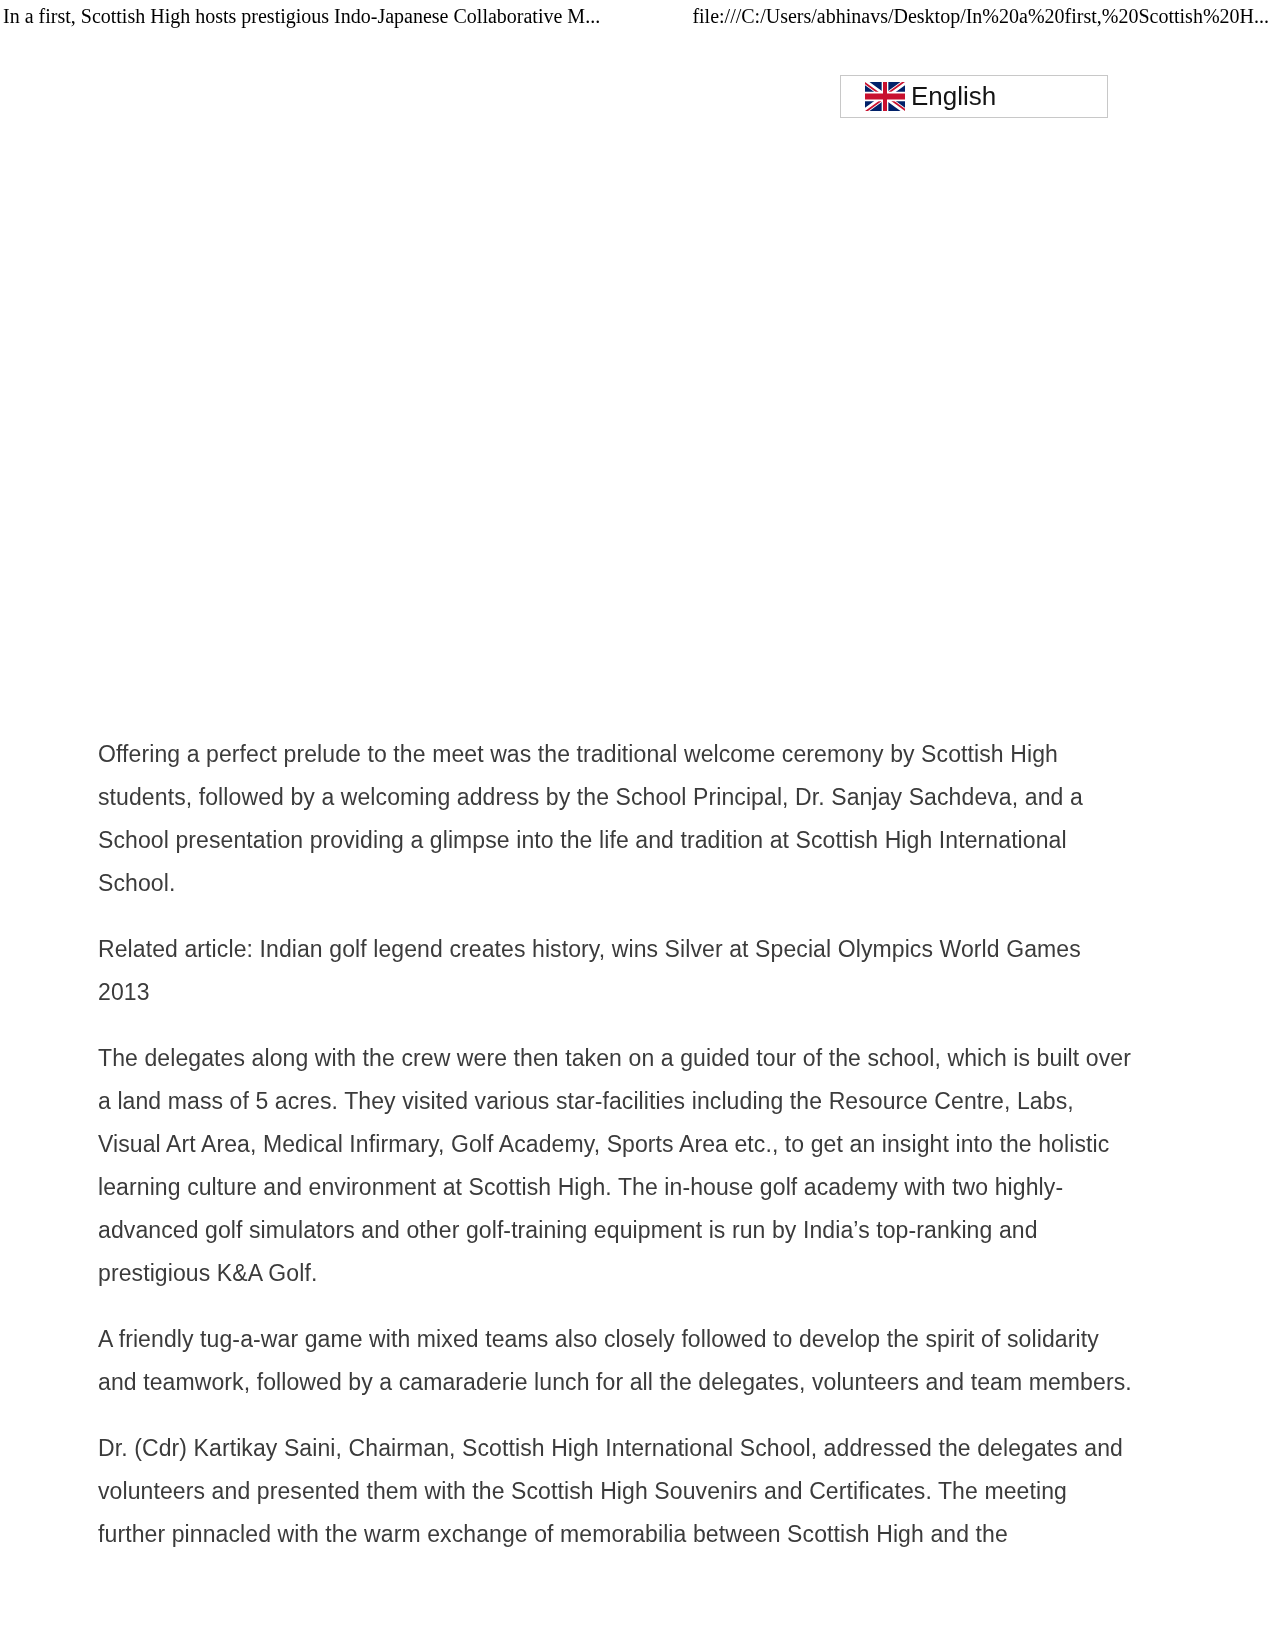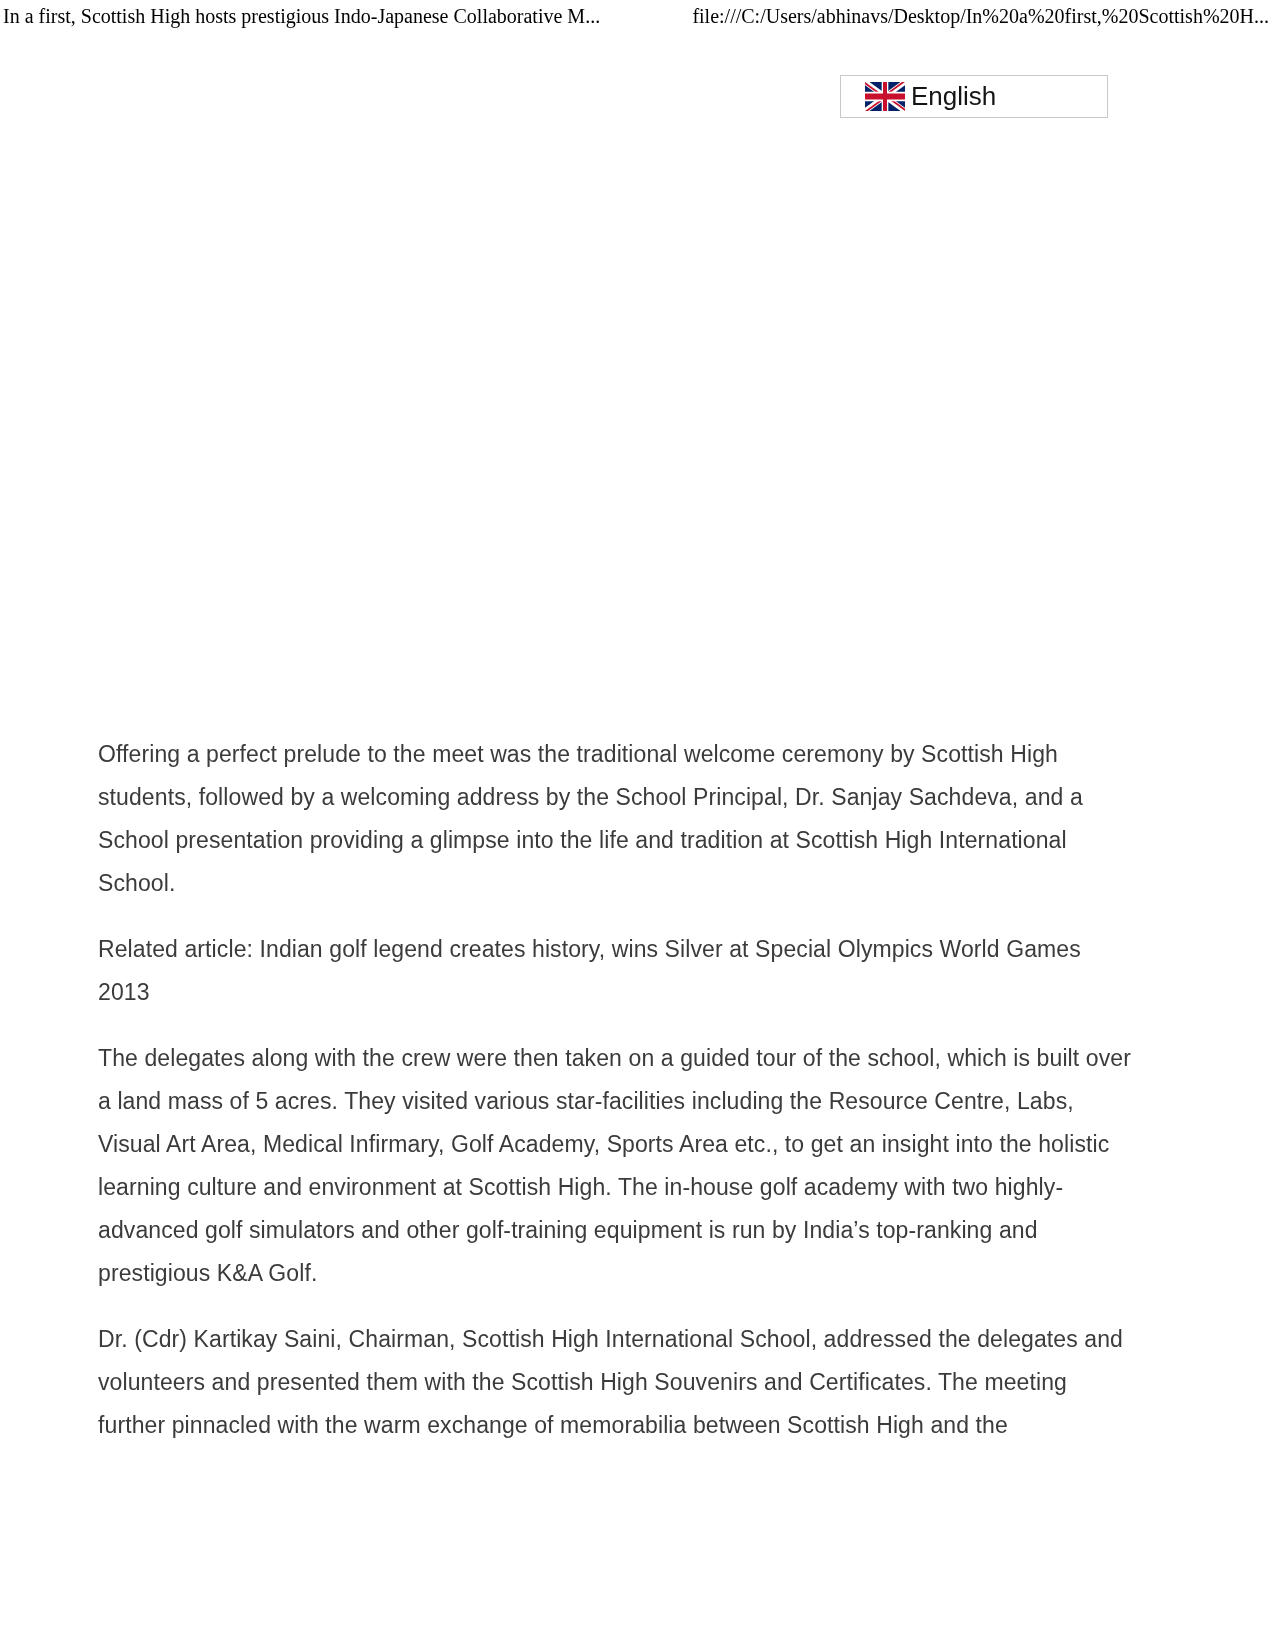--- a/index.html
+++ b/index.html
@@ -101,17 +101,18 @@
         <path d="M30,0 v30 M0,15 h60" stroke="#C8102E" stroke-width="6"></path>
       </svg>
     </span>
     <span class="lang-label">English</span>
   </div>
 
   <div class="article">
     <p>Offering a perfect prelude to the meet was the traditional welcome ceremony by Scottish High students, followed by a welcoming address by the School Principal, Dr. Sanjay Sachdeva, and a School presentation providing a glimpse into the life and tradition at Scottish High International School.</p>
     <p>Related article: Indian golf legend creates history, wins Silver at Special Olympics World Games 2013</p>
     <p>The delegates along with the crew were then taken on a guided tour of the school, which is built over a land mass of 5 acres. They visited various star-facilities including the Resource Centre, Labs, Visual Art Area, Medical Infirmary, Golf Academy, Sports Area etc., to get an insight into the holistic learning culture and environment at Scottish High. The in-house golf academy with two highly-advanced golf simulators and other golf-training equipment is run by India’s top-ranking and prestigious K&amp;A Golf.</p>
+    <p>A friendly tug-a-war game with mixed teams also closely followed to develop the spirit of solidarity and teamwork, followed by a camaraderie lunch for all the delegates, volunteers and team members.</p>
     <p>Dr. (Cdr) Kartikay Saini, Chairman, Scottish High International School, addressed the delegates and volunteers and presented them with the Scottish High Souvenirs and Certificates. The meeting further pinnacled with the warm exchange of memorabilia between Scottish High and the</p>
   </div>
 
 
 </div>
 
 </body></html>

